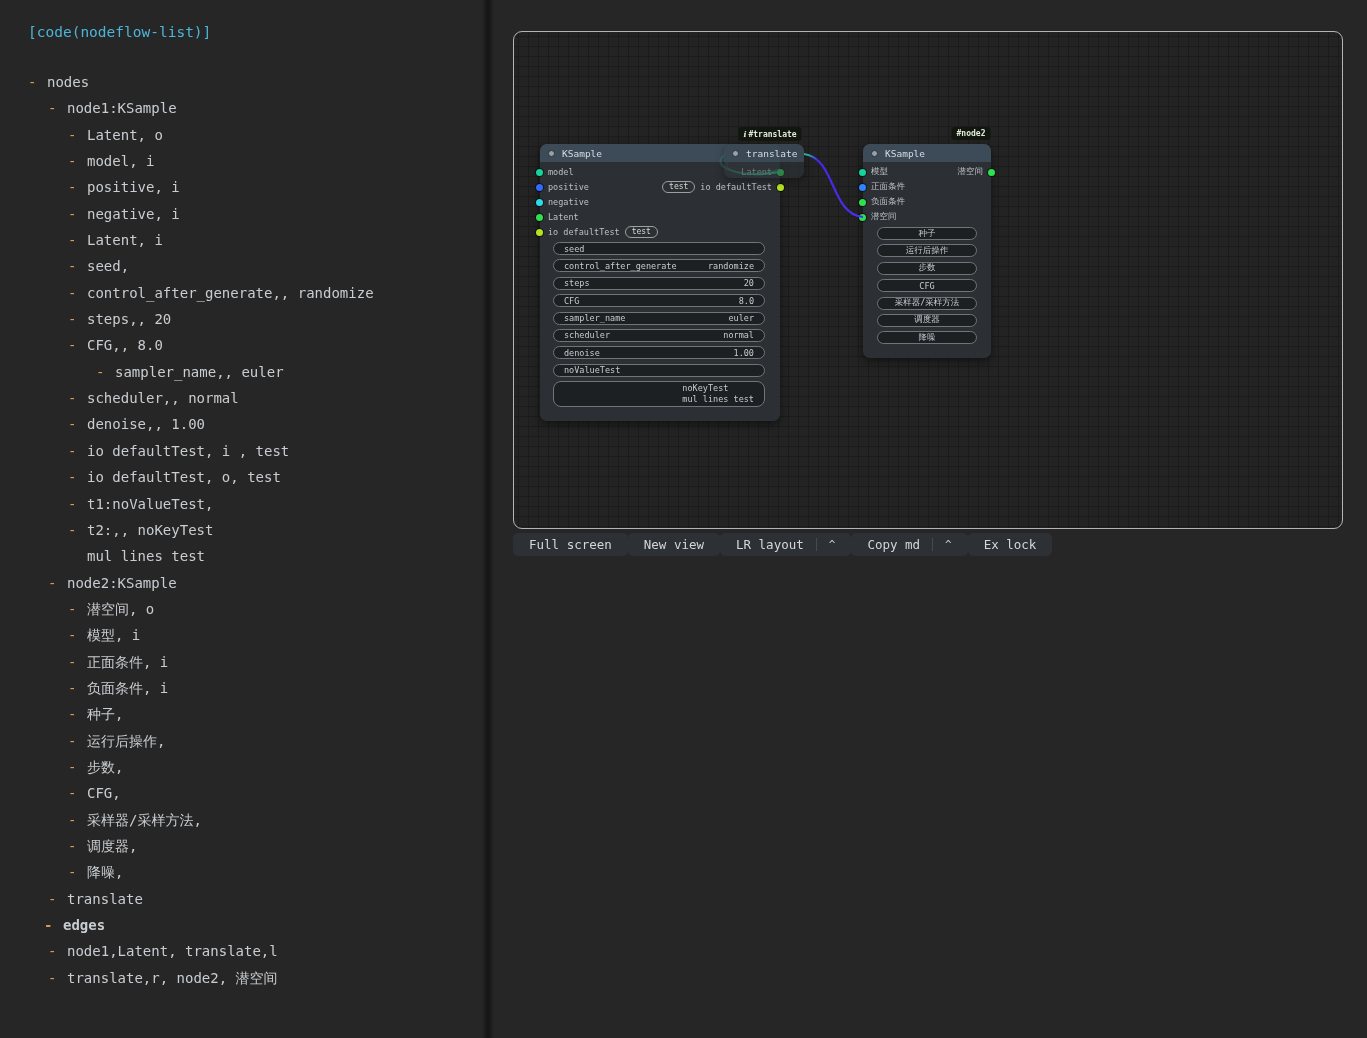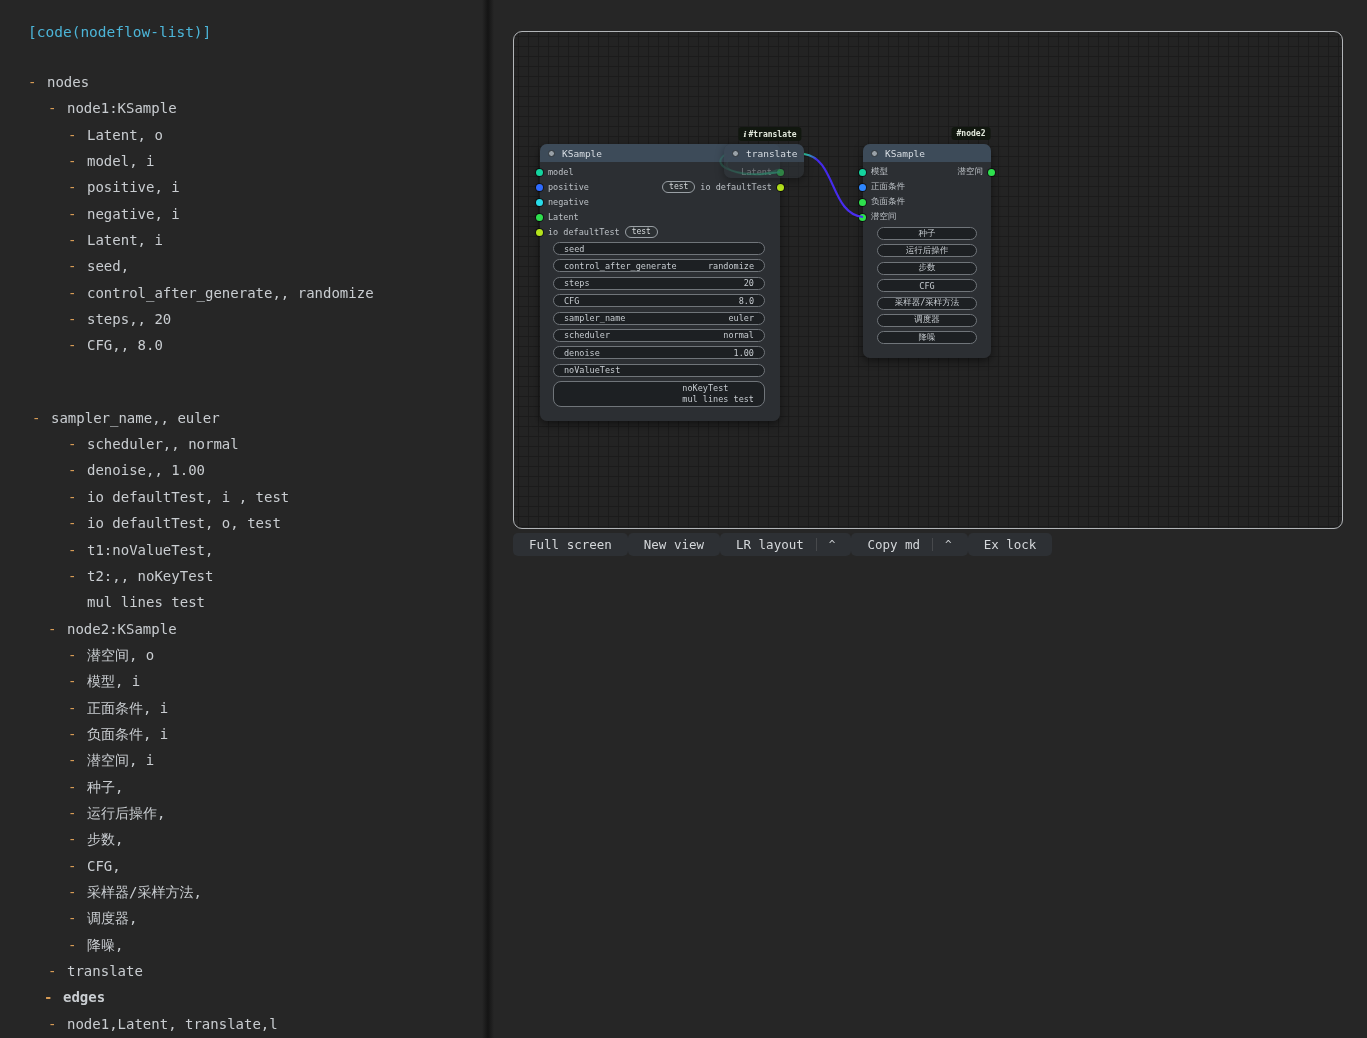--- a/index.html
+++ b/index.html
@@ -73,34 +73,33 @@
       <div class="tree-row" style="padding-left: 48px;"><span class="dash">-</span><span>node1:KSample</span></div>
       <div class="tree-row" style="padding-left: 68px;"><span class="dash">-</span><span>Latent, o</span></div>
       <div class="tree-row" style="padding-left: 68px;"><span class="dash">-</span><span>model, i</span></div>
       <div class="tree-row" style="padding-left: 68px;"><span class="dash">-</span><span>positive, i</span></div>
       <div class="tree-row" style="padding-left: 68px;"><span class="dash">-</span><span>negative, i</span></div>
       <div class="tree-row" style="padding-left: 68px;"><span class="dash">-</span><span>Latent, i</span></div>
       <div class="tree-row" style="padding-left: 68px;"><span class="dash">-</span><span>seed,</span></div>
       <div class="tree-row" style="padding-left: 68px;"><span class="dash">-</span><span>control_after_generate,, randomize</span></div>
       <div class="tree-row" style="padding-left: 68px;"><span class="dash">-</span><span>steps,, 20</span></div>
       <div class="tree-row" style="padding-left: 68px;"><span class="dash">-</span><span>CFG,, 8.0</span></div>
-      <div class="tree-row" style="padding-left: 32px; margin-top: 46px;"><span class="dash">-</span><span>sampler_name,, euler</span></div>
+      <div class="tree-row" style="padding-left: 96px;"><span class="dash">-</span><span>sampler_name,, euler</span></div>
       <div class="tree-row" style="padding-left: 68px;"><span class="dash">-</span><span>scheduler,, normal</span></div>
       <div class="tree-row" style="padding-left: 68px;"><span class="dash">-</span><span>denoise,, 1.00</span></div>
       <div class="tree-row" style="padding-left: 68px;"><span class="dash">-</span><span>io defaultTest, i , test</span></div>
       <div class="tree-row" style="padding-left: 68px;"><span class="dash">-</span><span>io defaultTest, o, test</span></div>
       <div class="tree-row" style="padding-left: 68px;"><span class="dash">-</span><span>t1:noValueTest,</span></div>
       <div class="tree-row" style="padding-left: 68px;"><span class="dash">-</span><span>t2:,, noKeyTest</span></div>
       <div class="tree-row" style="padding-left: 68px;"><span class="dash hide">-</span><span>mul lines test</span></div>
       <div class="tree-row" style="padding-left: 48px;"><span class="dash">-</span><span>node2:KSample</span></div>
       <div class="tree-row" style="padding-left: 68px;"><span class="dash">-</span><span>潜空间, o</span></div>
       <div class="tree-row" style="padding-left: 68px;"><span class="dash">-</span><span>模型, i</span></div>
       <div class="tree-row" style="padding-left: 68px;"><span class="dash">-</span><span>正面条件, i</span></div>
       <div class="tree-row" style="padding-left: 68px;"><span class="dash">-</span><span>负面条件, i</span></div>
-      <div class="tree-row" style="padding-left: 68px;"><span class="dash">-</span><span>潜空间, i</span></div>
       <div class="tree-row" style="padding-left: 68px;"><span class="dash">-</span><span>种子,</span></div>
       <div class="tree-row" style="padding-left: 68px;"><span class="dash">-</span><span>运行后操作,</span></div>
       <div class="tree-row" style="padding-left: 68px;"><span class="dash">-</span><span>步数,</span></div>
       <div class="tree-row" style="padding-left: 68px;"><span class="dash">-</span><span>CFG,</span></div>
       <div class="tree-row" style="padding-left: 68px;"><span class="dash">-</span><span>采样器/采样方法,</span></div>
       <div class="tree-row" style="padding-left: 68px;"><span class="dash">-</span><span>调度器,</span></div>
       <div class="tree-row" style="padding-left: 68px;"><span class="dash">-</span><span>降噪,</span></div>
       <div class="tree-row" style="padding-left: 48px;"><span class="dash">-</span><span>translate</span></div>
       <div class="tree-row" style="padding-left: 44px; font-weight: bold;"><span class="dash">-</span><span>edges</span></div>
       <div class="tree-row" style="padding-left: 48px;"><span class="dash">-</span><span>node1,Latent, translate,l</span></div>

